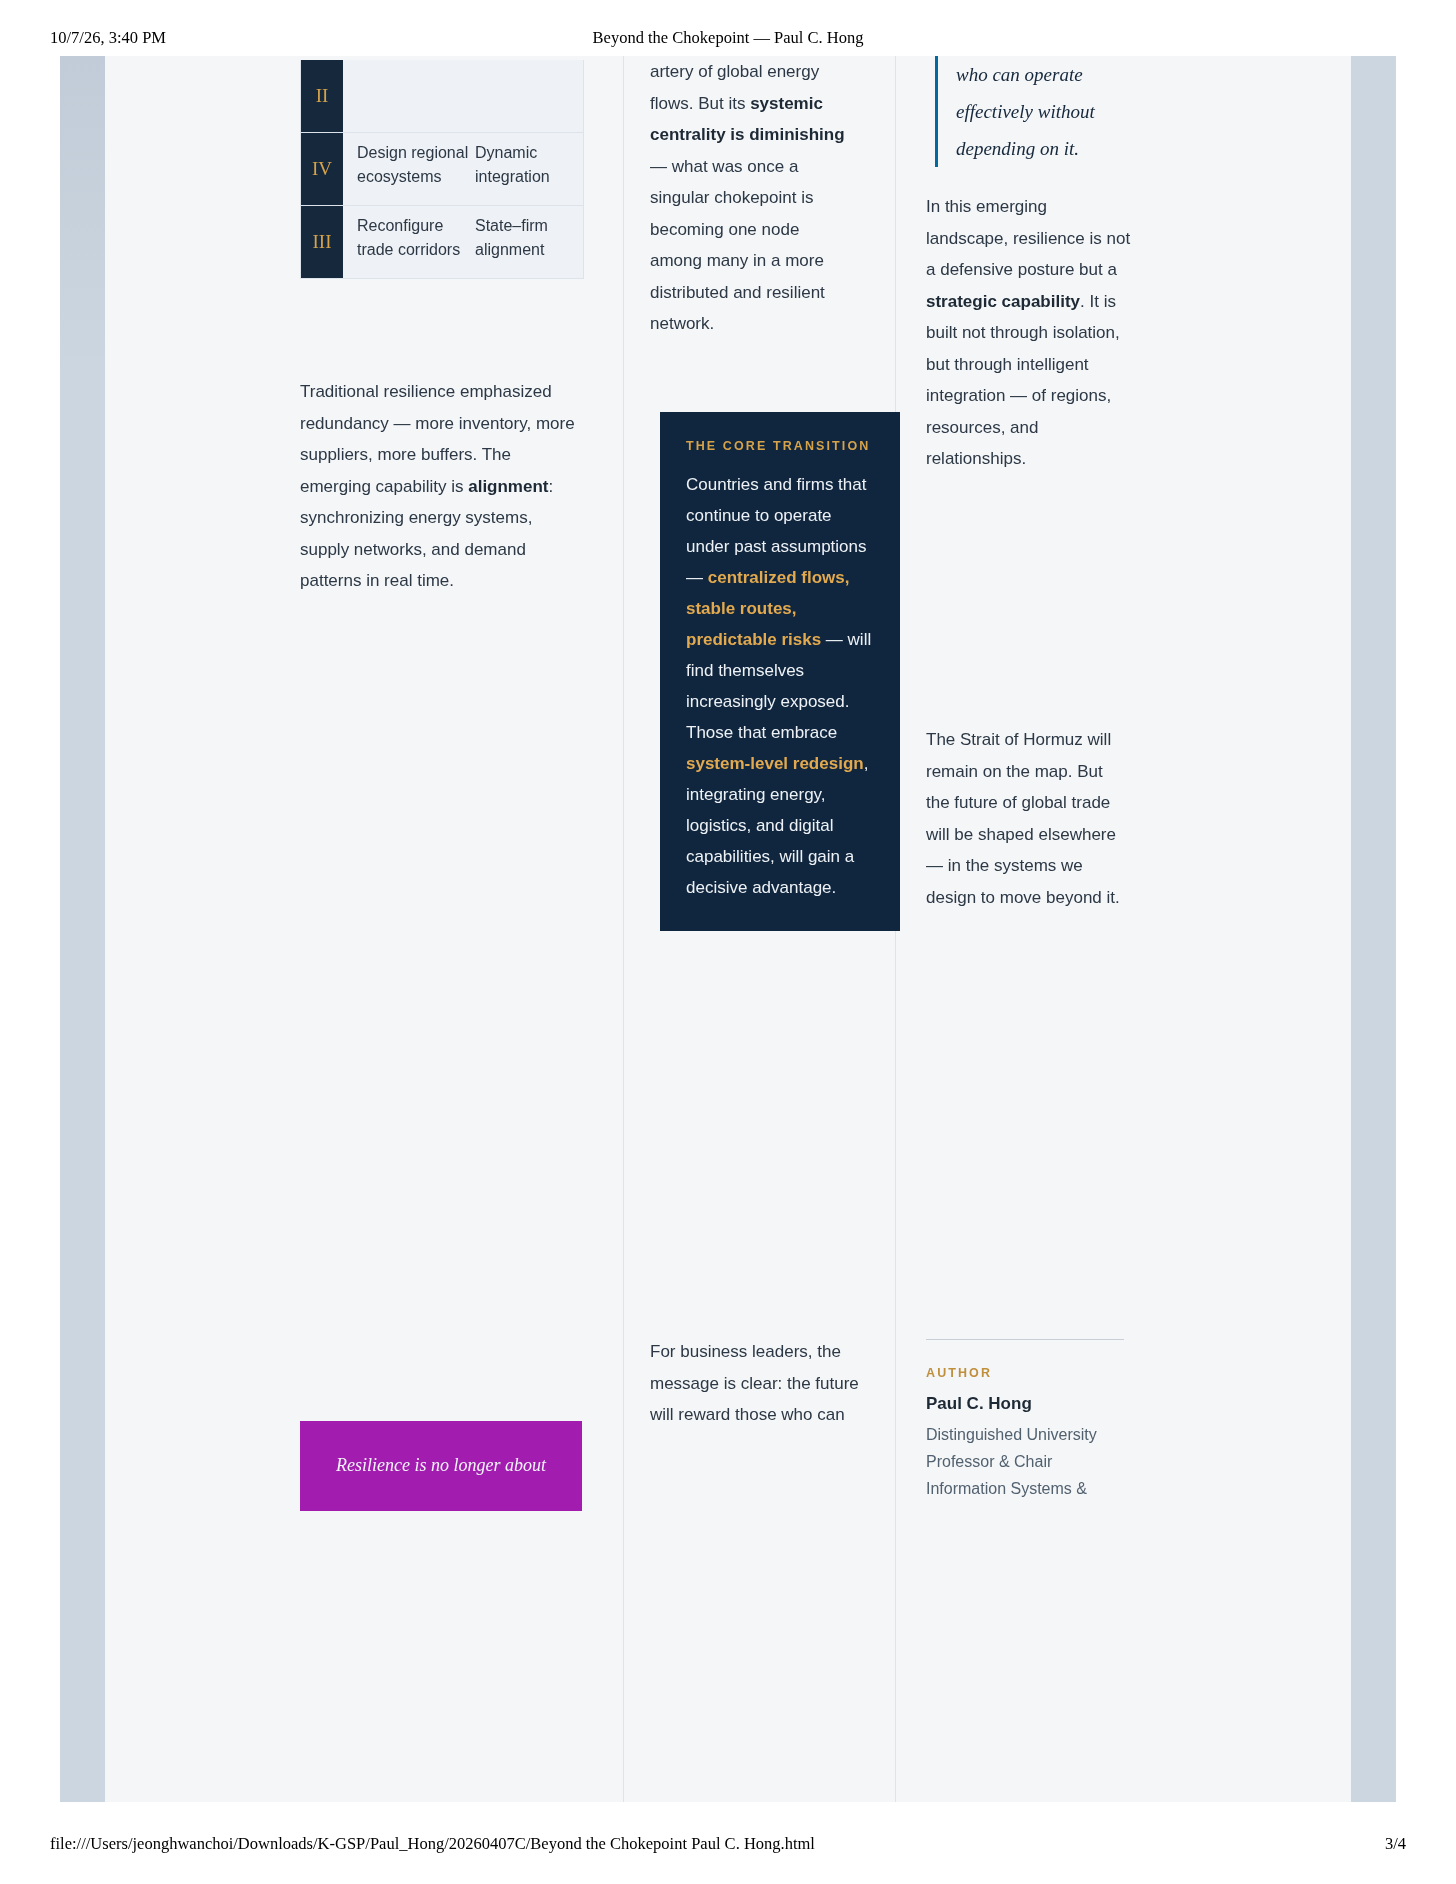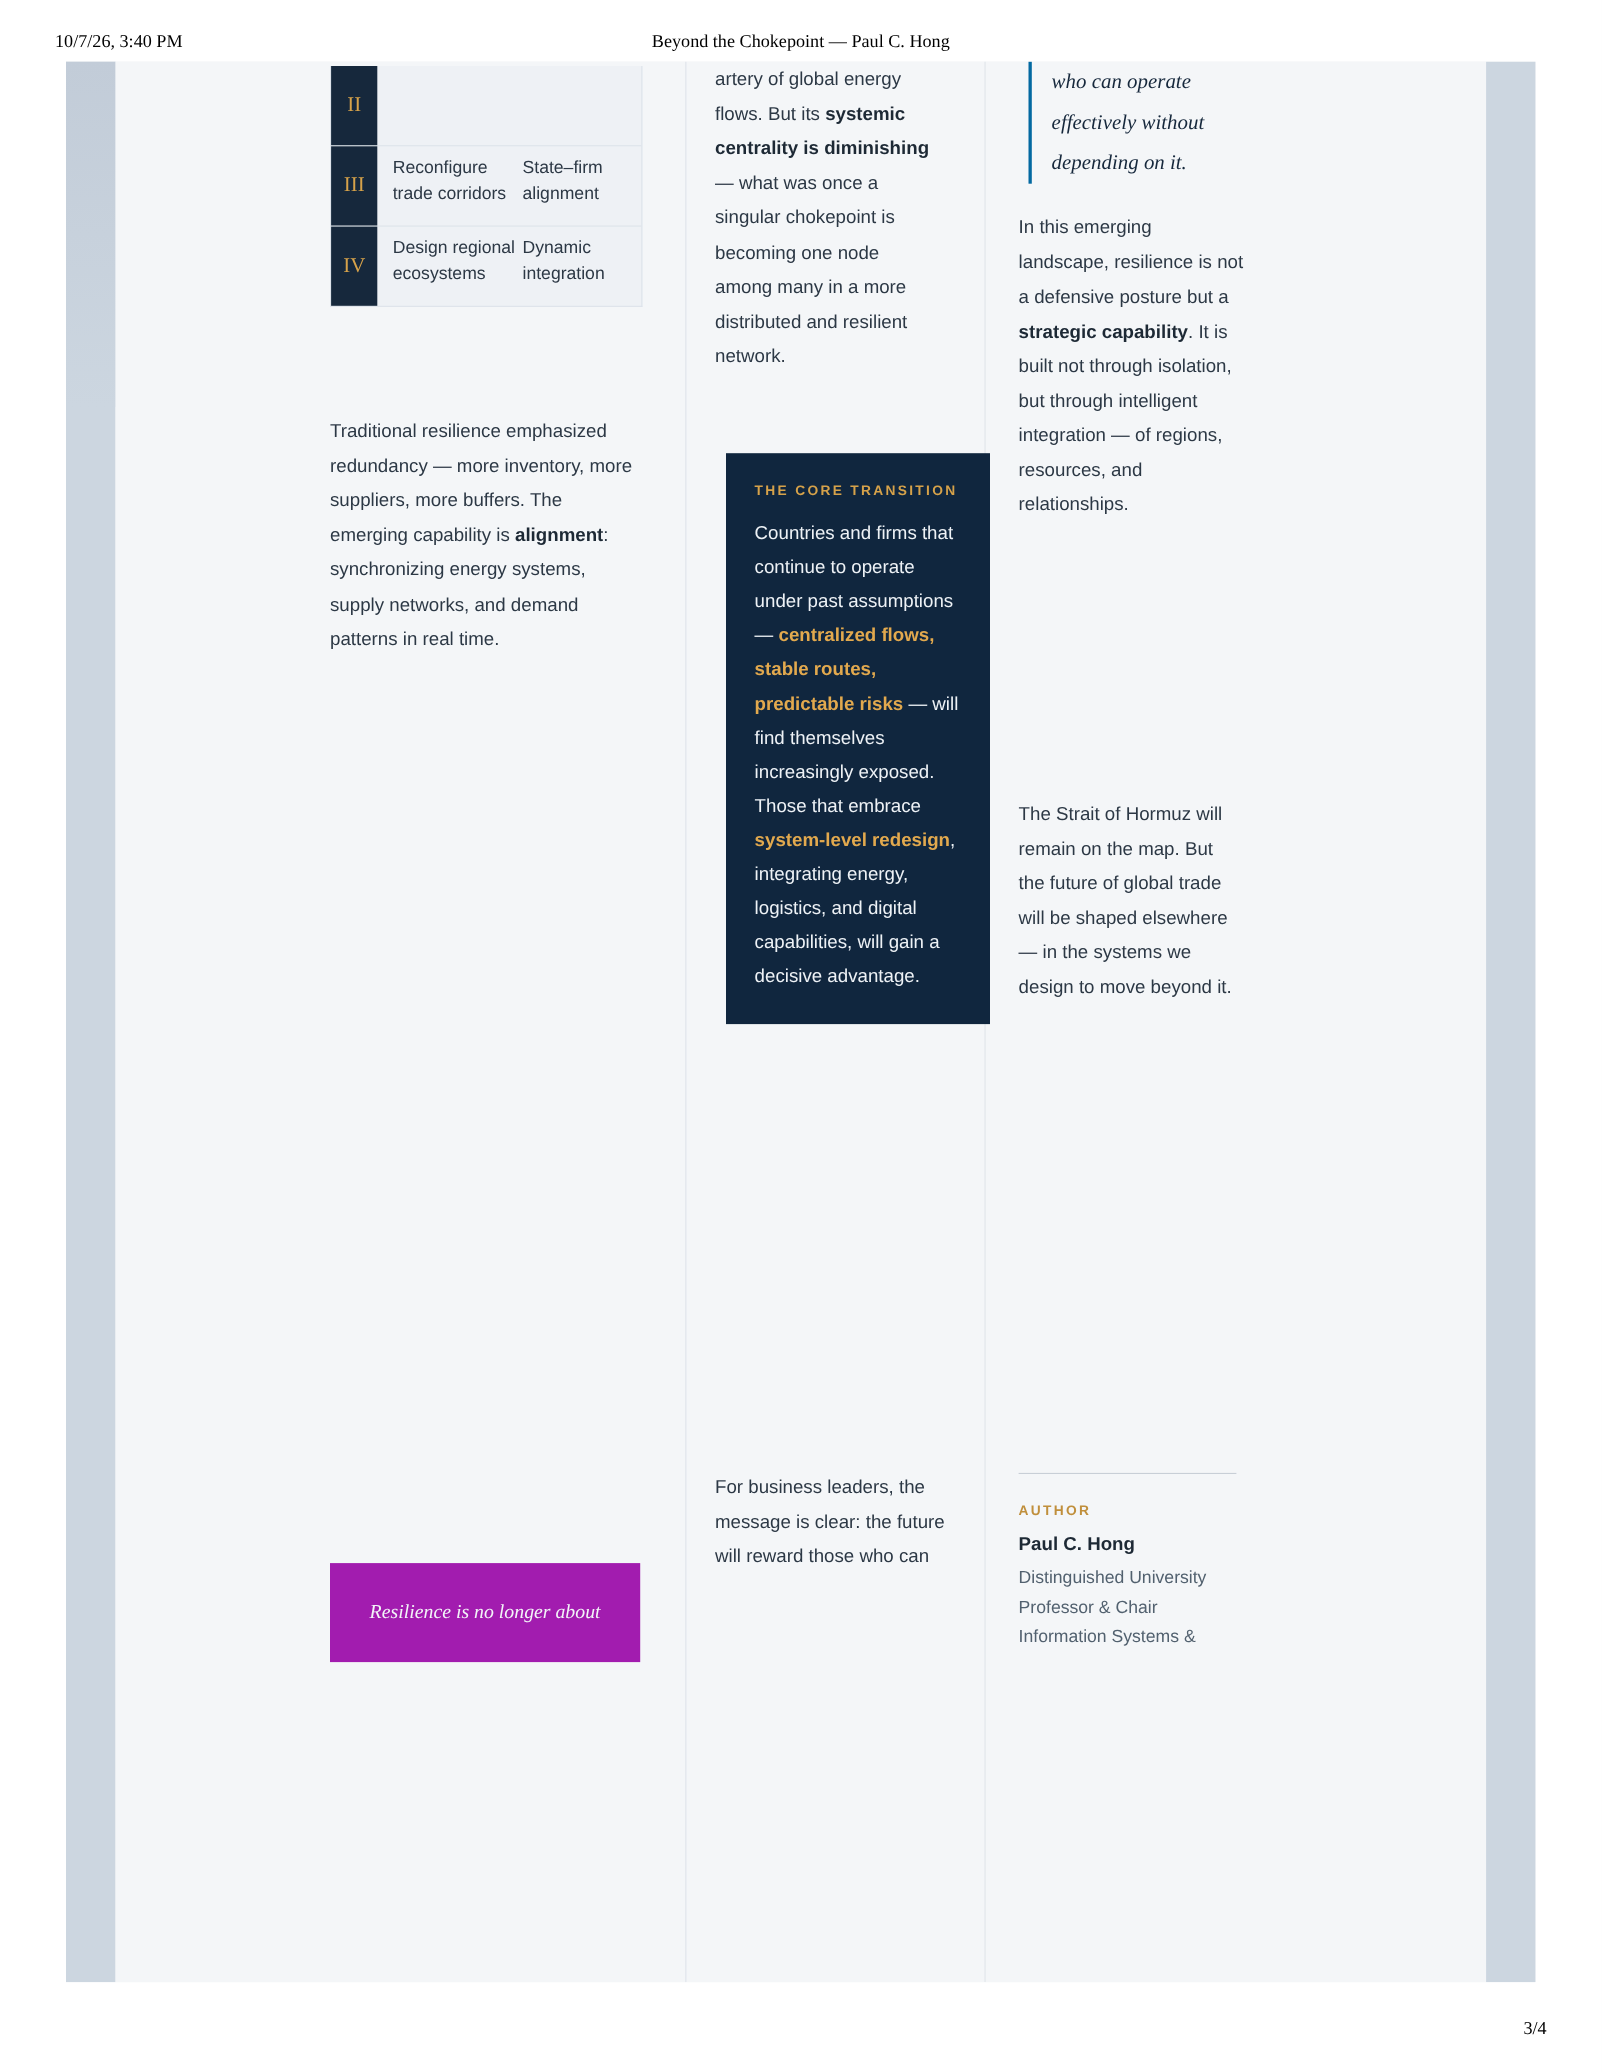--- a/index.html
+++ b/index.html
@@ -321,35 +321,35 @@
 
     <div class="col col-1">
 
       <div class="rtable">
 
         <div class="rrow first">
           <div class="rnum">II</div>
         </div>
 
         <div class="rrow">
+          <div class="rnum">IV</div>
+          <div class="rcells">
+            <div class="rc-a">Design regional ecosystems</div>
+            <div class="rc-b">Dynamic integration</div>
+          </div>
+        </div>
+
+        <div class="rrow">
           <div class="rnum">III</div>
           <div class="rcells">
             <div class="rc-a">Reconfigure trade corridors</div>
             <div class="rc-b">State–firm alignment</div>
           </div>
         </div>
 
-        <div class="rrow">
-          <div class="rnum">IV</div>
-          <div class="rcells">
-            <div class="rc-a">Design regional ecosystems</div>
-            <div class="rc-b">Dynamic integration</div>
-          </div>
-        </div>
-
       </div>
 
       <p class="body" style="position:absolute; left:30px; top:320px; width:282px;"><span>Traditional resilience emphasized redundancy — more inventory, more suppliers, more buffers. The emerging capability is </span><b>alignment</b><span>: synchronizing energy systems, supply networks, and demand patterns in real time.</span></p>
 
       <div class="bottom-quote">Resilience is no longer about</div>
 
     </div>
 
     <div class="col col-2">
 
@@ -379,14 +379,15 @@
 
     </div>
 
   </div>
 
   <div class="gutter-right"></div>
 
 </div>
 
 <div class="print-footer">
+  <div class="pf-left">file:///Users/jeonghwanchoi/Downloads/K-GSP/Paul_Hong/20260407C/Beyond the Chokepoint Paul C. Hong.html</div>
   <div class="pf-right">3/4</div>
 </div>
 
 </body></html>

